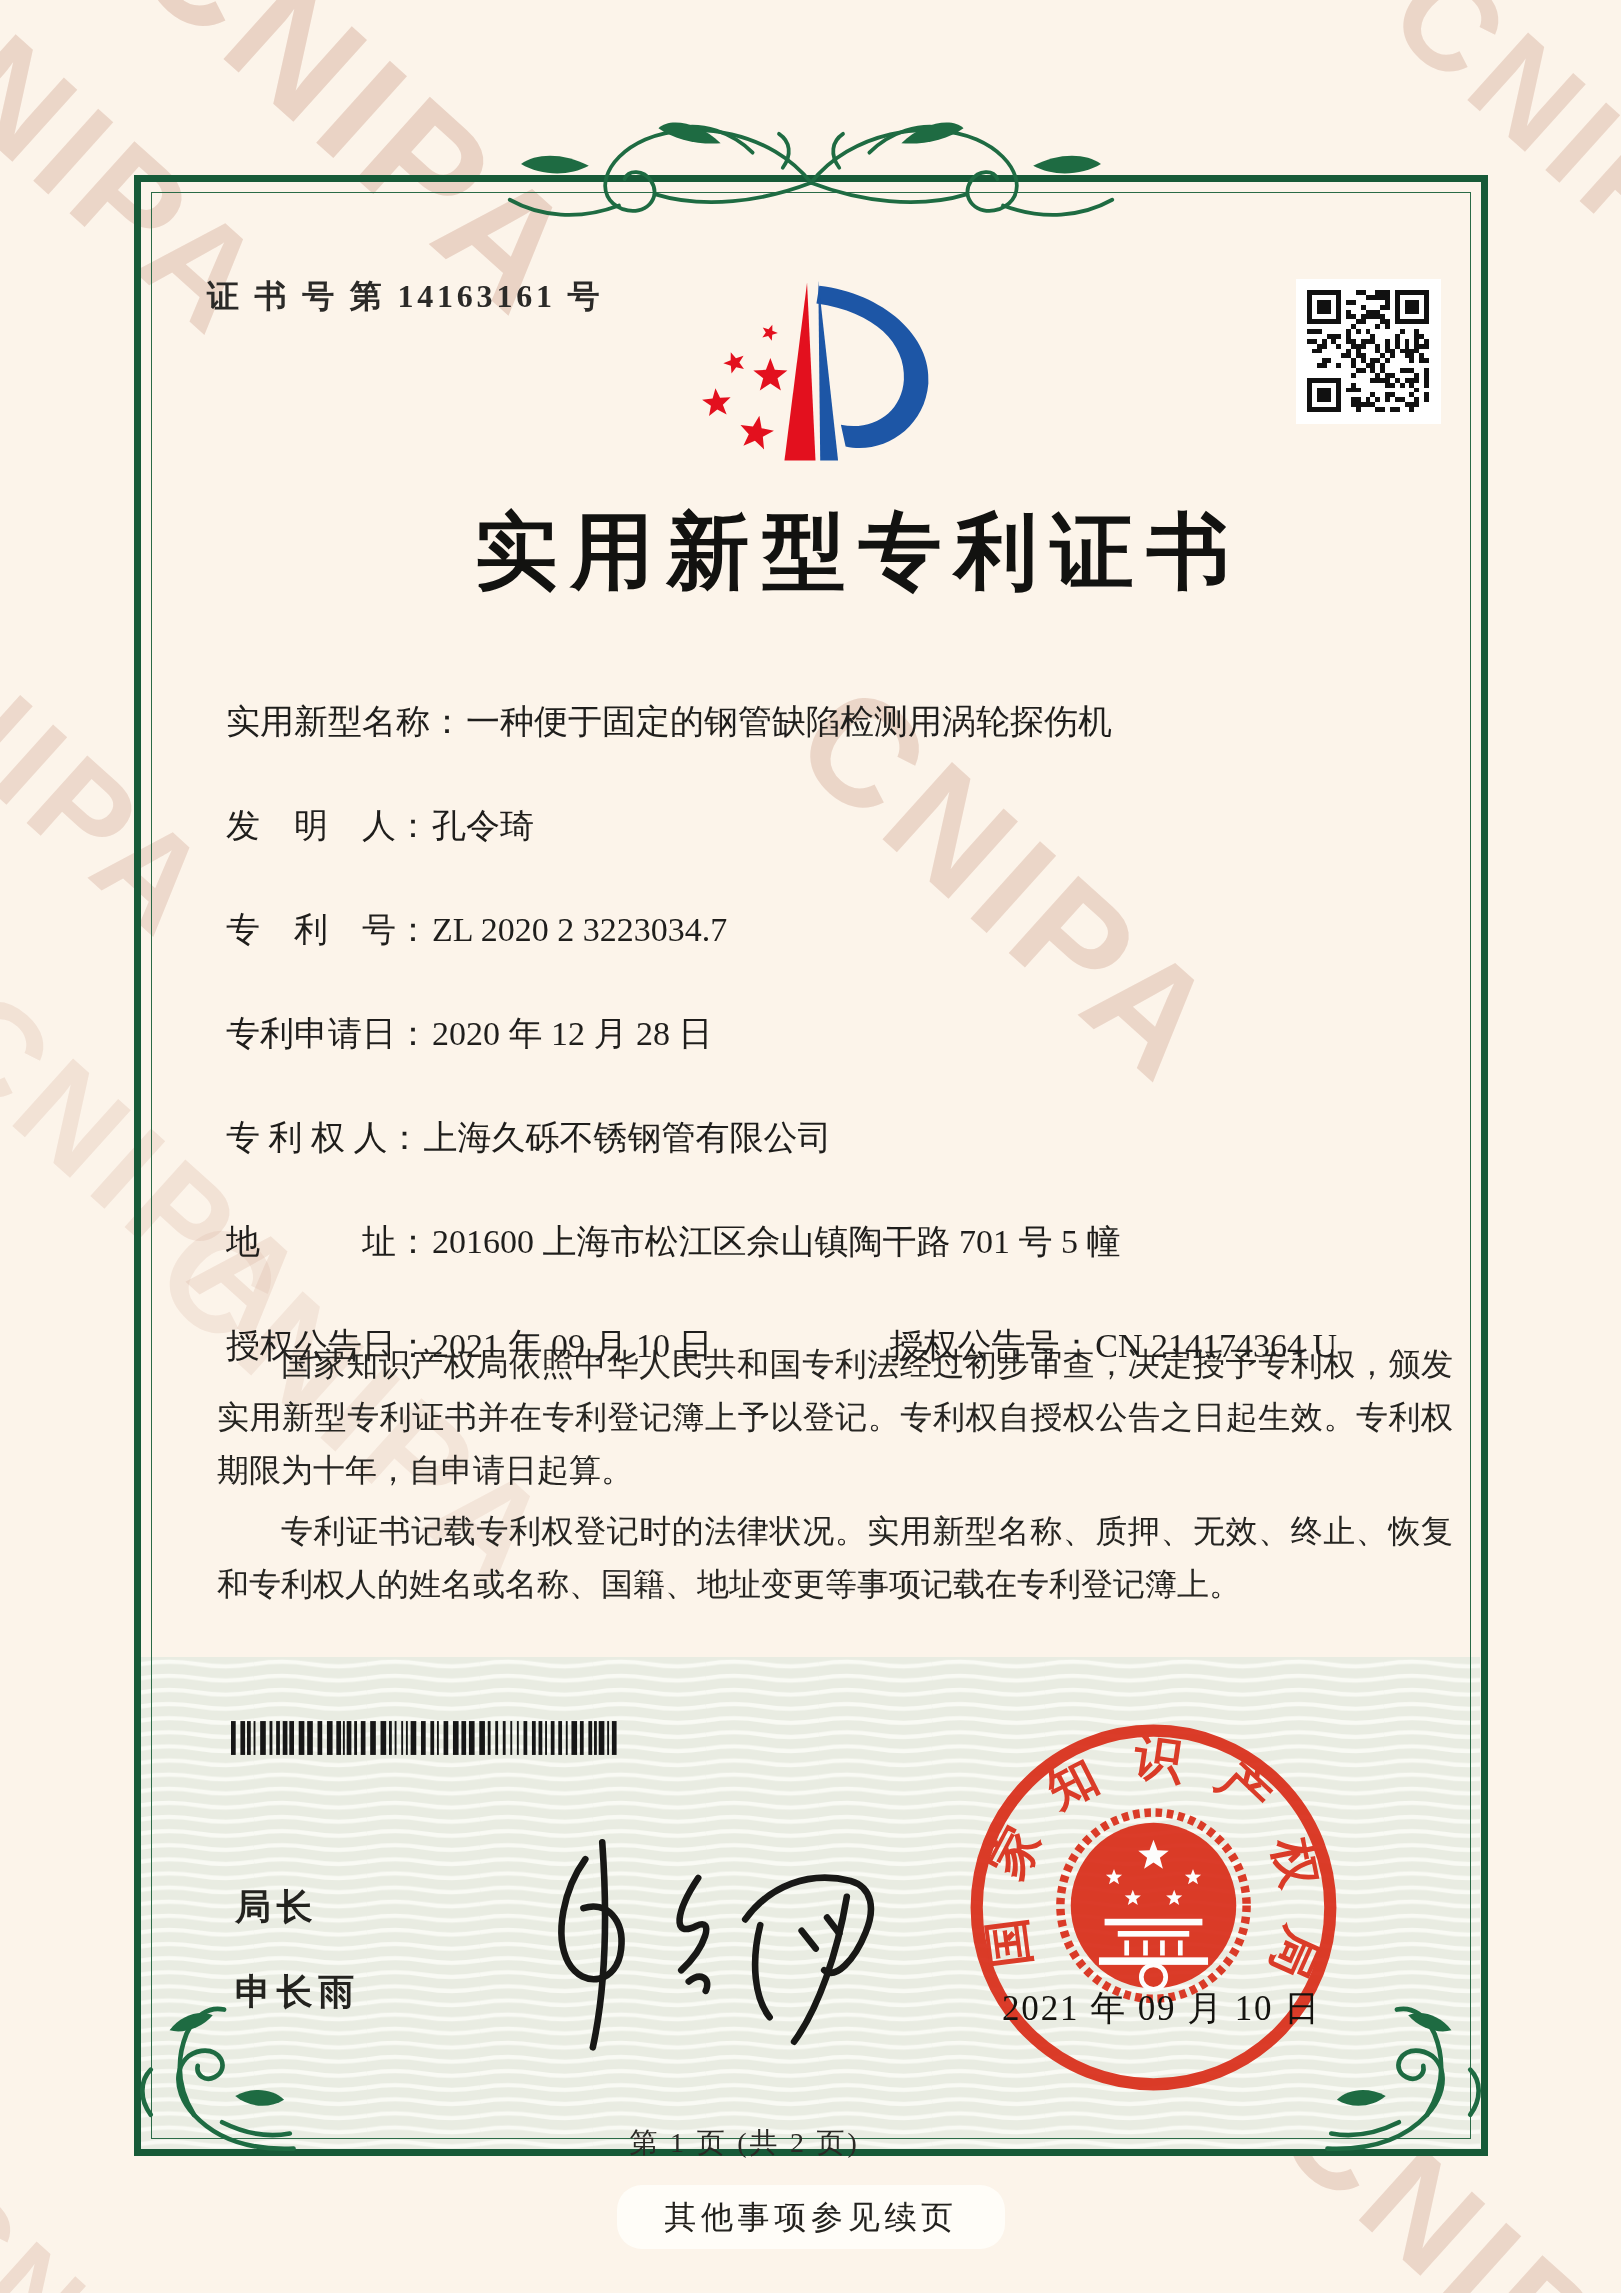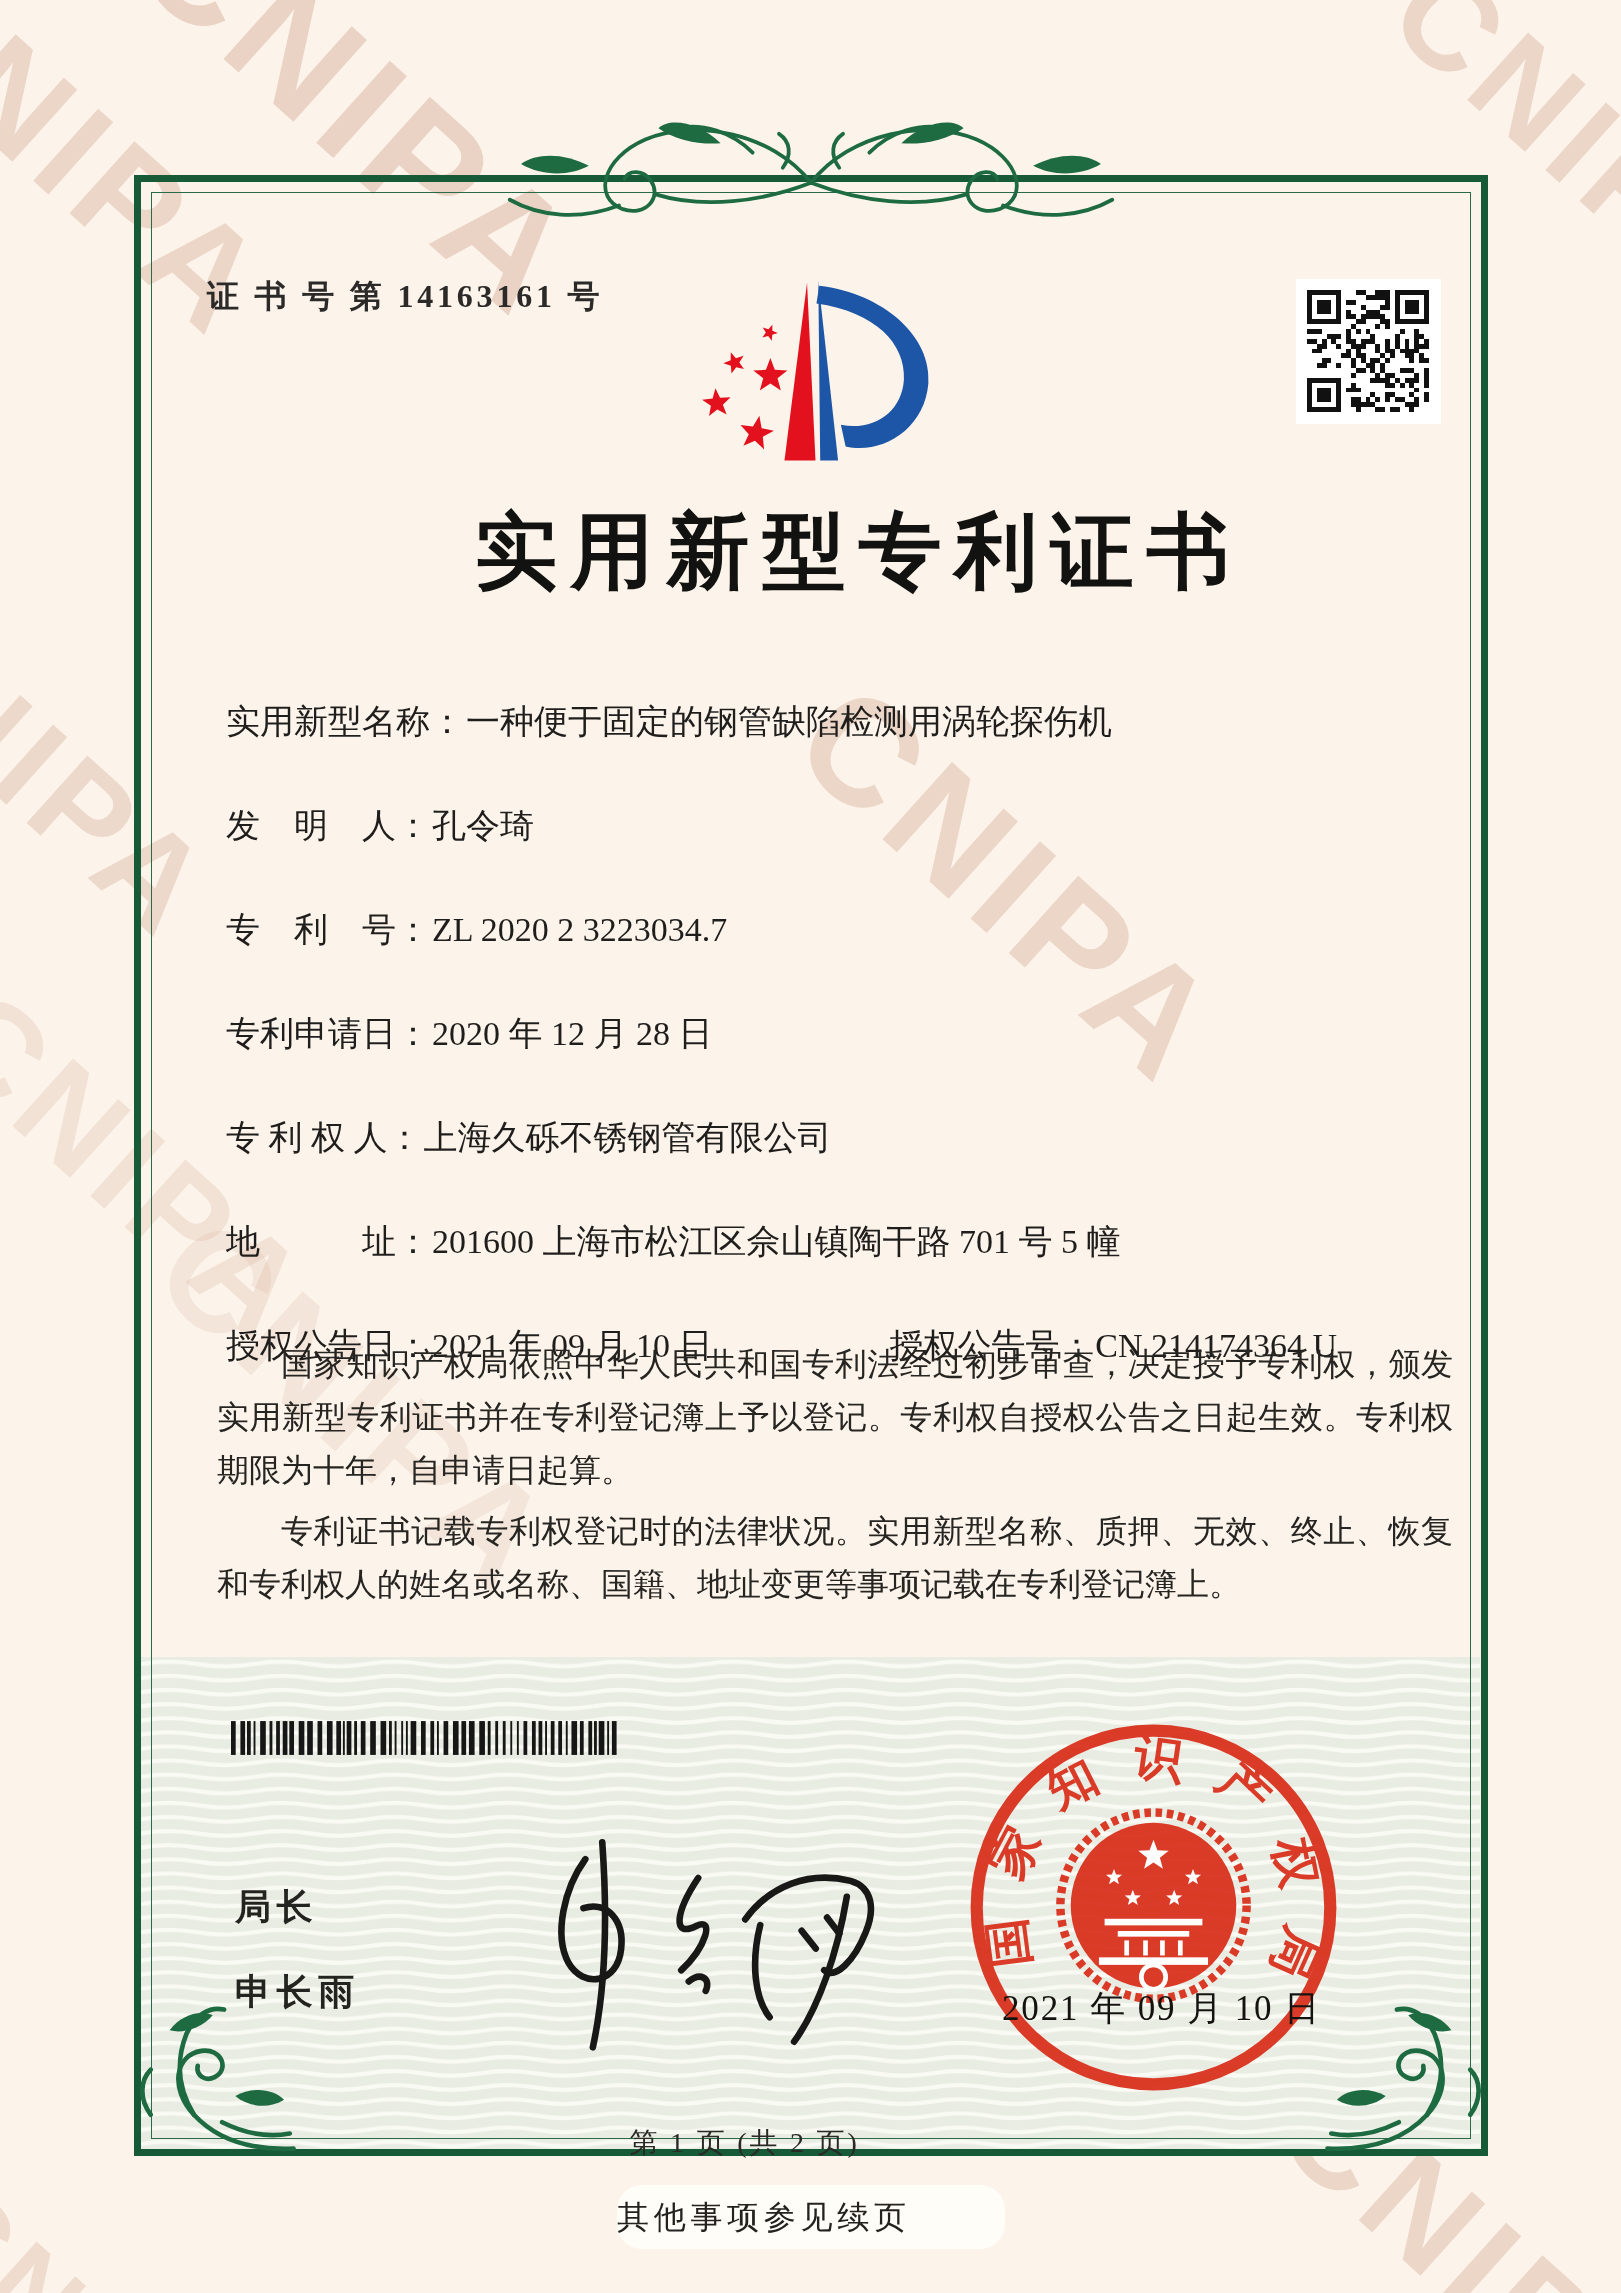--- a/index.html
+++ b/index.html
@@ -84,21 +84,21 @@
     z-index:5;
   }
   
   .page-info{
     position:absolute;left:556px;top:2092px;width:377px;
     text-align:center;font-size:28px;letter-spacing:2.8px;color:#2a2925;margin-top:32px;
   }
   .cont-note{
     position:absolute;left:617px;top:2185px;width:388px;height:64px;
     background:#fffdf8;
-    text-align:left;font-size:32px;line-height:64px;letter-spacing:4.7px;color:#23221e;border-radius:25px;
+    text-align:center;font-size:32px;line-height:64px;letter-spacing:4.7px;color:#23221e;border-radius:25px;
   }
   .ornament{position:absolute;}
   svg{display:block;}
 </style>
 </head>
 <body>
 
 <div class="page">
 
   <span class="wm" style="left:-52px;top:-71px;font-size:141px;opacity:.5">CNIPA</span>

